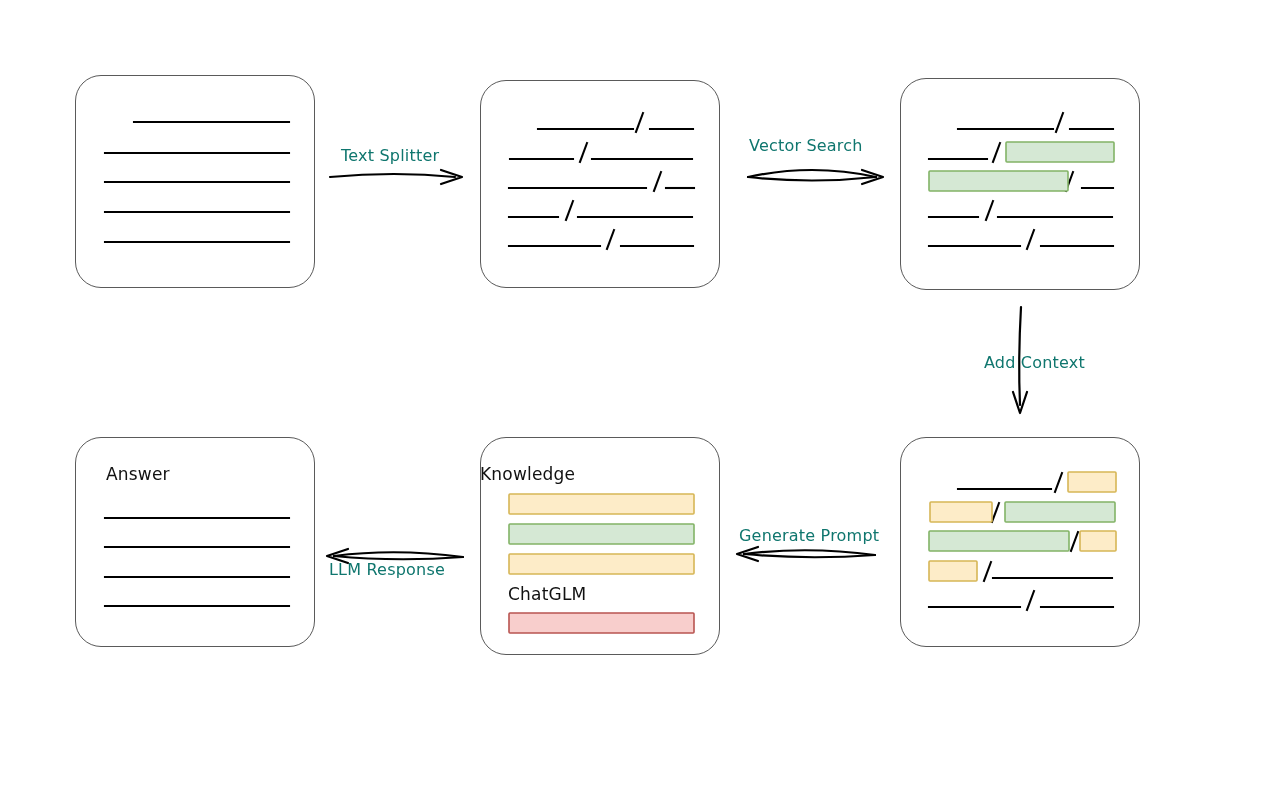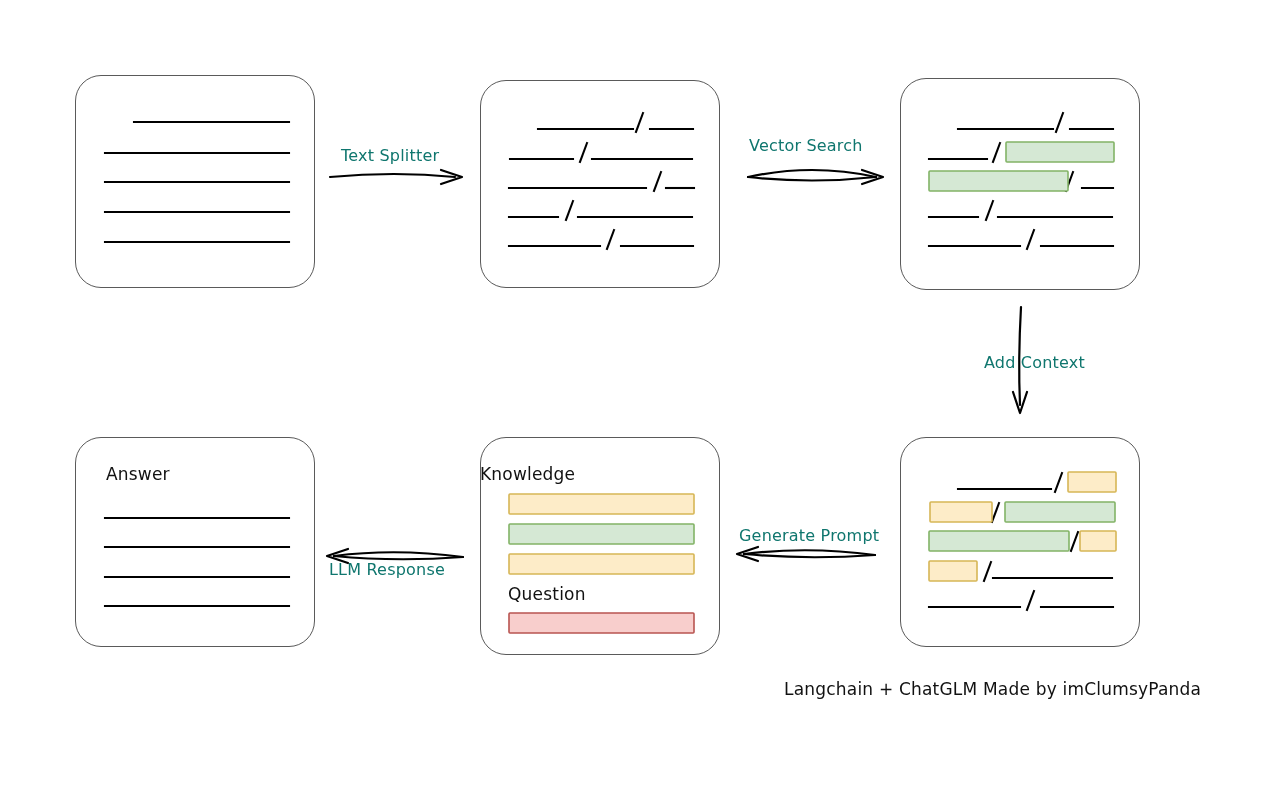--- a/index.html
+++ b/index.html
@@ -71,33 +71,32 @@
   <div class="node-box" style="left:900px; top:437px; width:240px; height:210px;"></div>
 
   <div class="node-box" style="left:480px; top:437px; width:240px; height:218px;"></div>
 
   <div class="node-box" style="left:75px; top:437px; width:240px; height:210px;"></div>
 
   <div class="box-label" style="left:106px; top:464px;">Answer</div>
 
   <div class="box-label" style="left:480px; top:464px;">Knowledge</div>
 
-  <div class="box-label" style="left:508px; top:584px;">Question</div>
+  <div class="box-label" style="left:508px; top:584px;">ChatGLM</div>
 
   <div class="arrow-label" style="left:341px; top:146px;">Text Splitter</div>
 
   <div class="arrow-label" style="left:749px; top:136px;">Vector Search</div>
 
   <div class="arrow-label" style="left:984px; top:353px;">Add Context</div>
 
   <div class="arrow-label" style="left:739px; top:518px;margin-top:8px;">Generate Prompt</div>
 
   <div class="arrow-label" style="left:329px; top:525px;margin-top:35px;">LLM Response</div>
 
-  <div class="footer-text" style="left:784px; top:679px;">Langchain + ChatGLM Made by imClumsyPanda</div>
 
   <svg class="overlay" viewBox="0 0 1262 792" xmlns="http://www.w3.org/2000/svg">
 
     <g stroke="#000" stroke-width="2.1" stroke-linecap="square">
       <line x1="134" y1="122" x2="289" y2="122"></line>
       <line x1="105" y1="153" x2="289" y2="153"></line>
       <line x1="105" y1="182" x2="289" y2="182"></line>
       <line x1="105" y1="212" x2="289" y2="212"></line>
       <line x1="105" y1="242" x2="289" y2="242"></line>
     </g>

